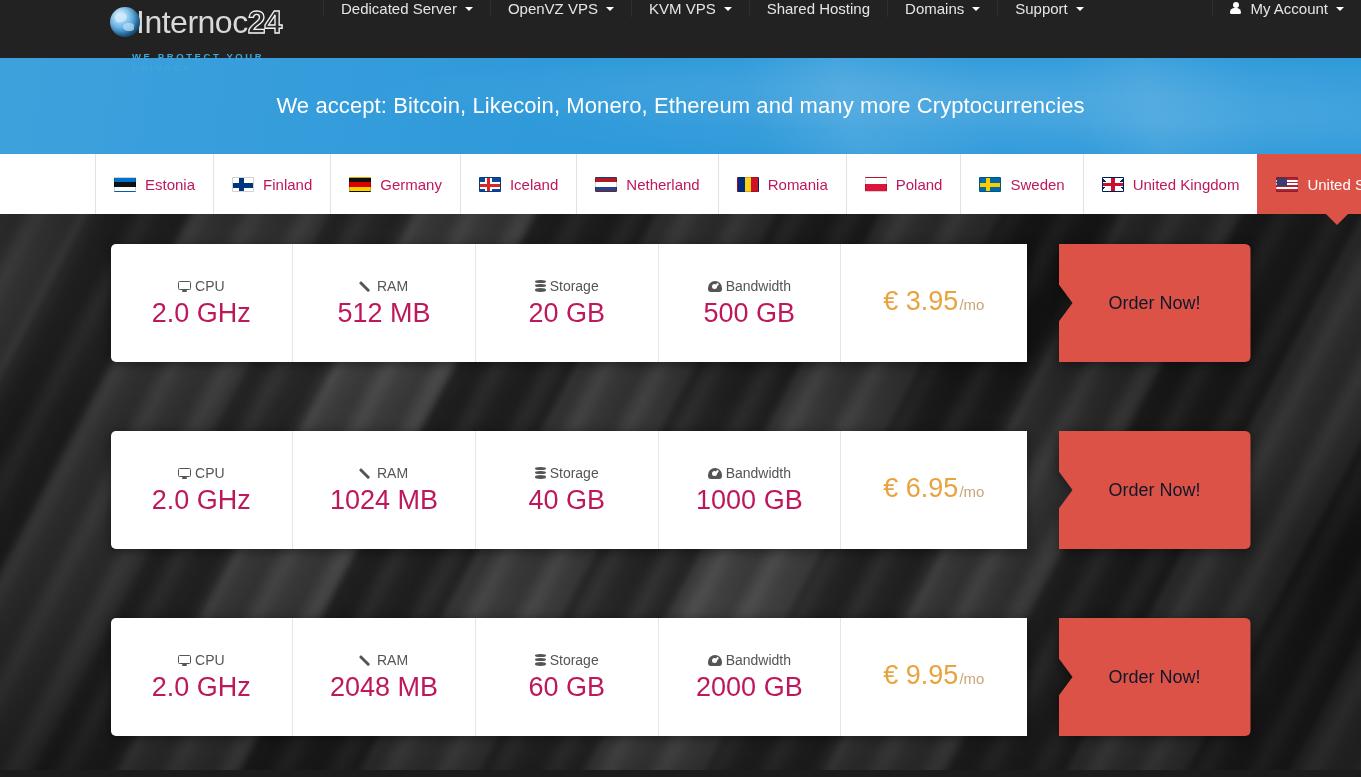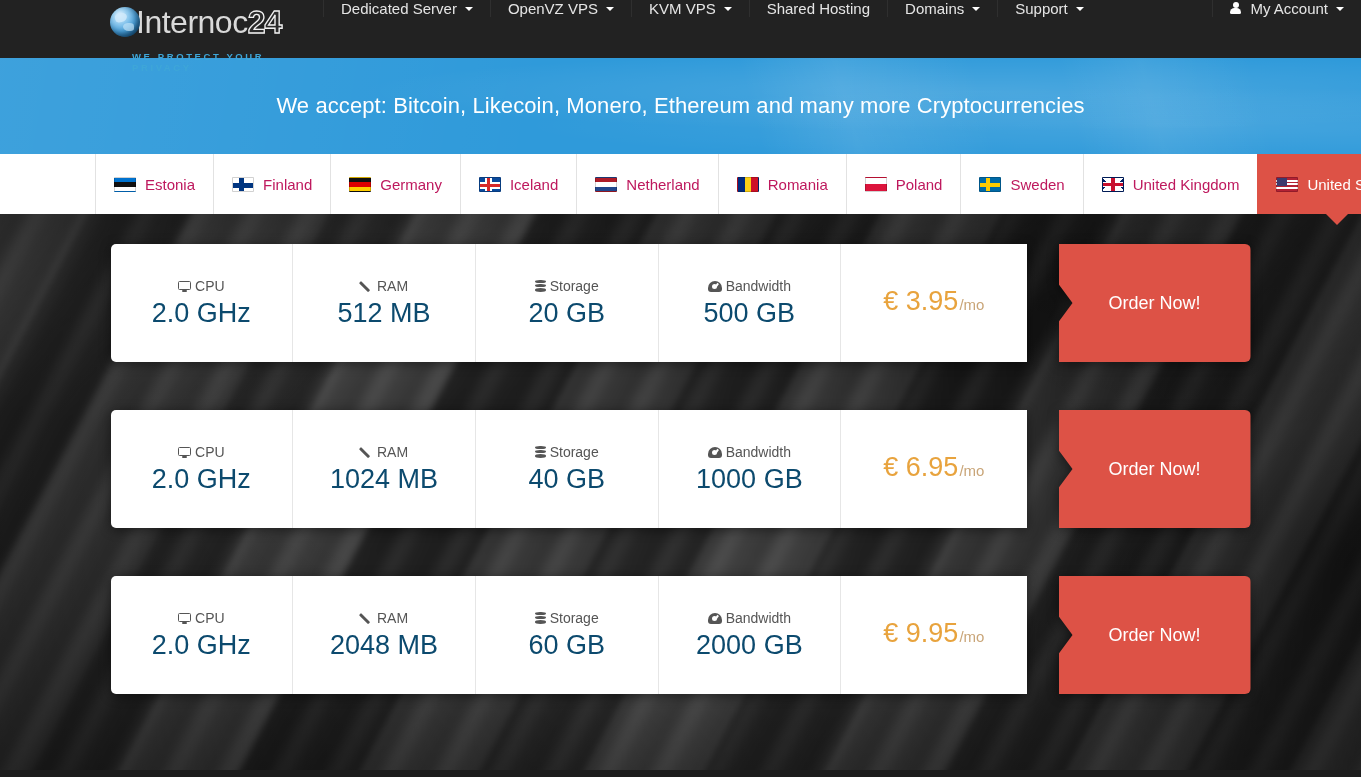--- a/index.html
+++ b/index.html
@@ -229,21 +229,21 @@
   .plans {
     position: relative;
     padding: 30px 0 0 0;
   }
 
   
   .plan {
     position: relative;
     width: 1140px;
     height: 118px;
-    margin: 0 auto 48px auto;
+    margin: 0 auto 69px auto;
     display: flex;
     filter: drop-shadow(0 2px 6px rgba(0,0,0,.45));
     gap: 32px;
   }
   .plan-specs {
     flex: 1;
     background: #ffffff;
     border-radius: 5px 0 0 5px;
     display: flex;
   }
@@ -252,39 +252,39 @@
     border-right: 1px solid #e6e6e6;
     display: flex; flex-direction: column;
     align-items: center; justify-content: center;
     gap: 4px;
   }
   .spec-head {
     display: flex; align-items: center; gap: 4px;
     font-size: 14px; color: #555555;
   }
   .spec-val {
-    font-size: 27px; color: #0c4a6e; font-weight: 400; line-height: 30px;
+    font-size: 27px; color: #be185d; font-weight: 400; line-height: 30px;
   }
   .price-cell {
     flex: 1.02;
     background: #ffffff;
     display: flex; align-items: center; justify-content: center;
     border-right: none;
   }
   .price {
     font-size: 27px; color: #e8a33d; line-height: 30px;
     display: flex; align-items: baseline;
   }
   .price .per { font-size: 15px; color: #c9a578; margin-left: 1px; }
   .order {
     width: 192px; flex: none;
     background: #dd5246;
     border-radius: 0 6px 6px 0;
     display: flex; align-items: center; justify-content: center;
-    color: #ffffff; font-size: 18px;
+    color: #0f172a; font-size: 18px;
     cursor: pointer;
     position: relative;
     clip-path: polygon(0 0, 100% 0, 100% 100%, 0 100%, 0 66%, 14px 50%, 0 34%);
   }
 
   
   .ico { display:inline-block; position:relative; flex:none; }
   .ico-monitor { width:13px; height:11px; }
   .ico-monitor .scr {
     position:absolute; left:0; top:0; width:13px; height:9px;

